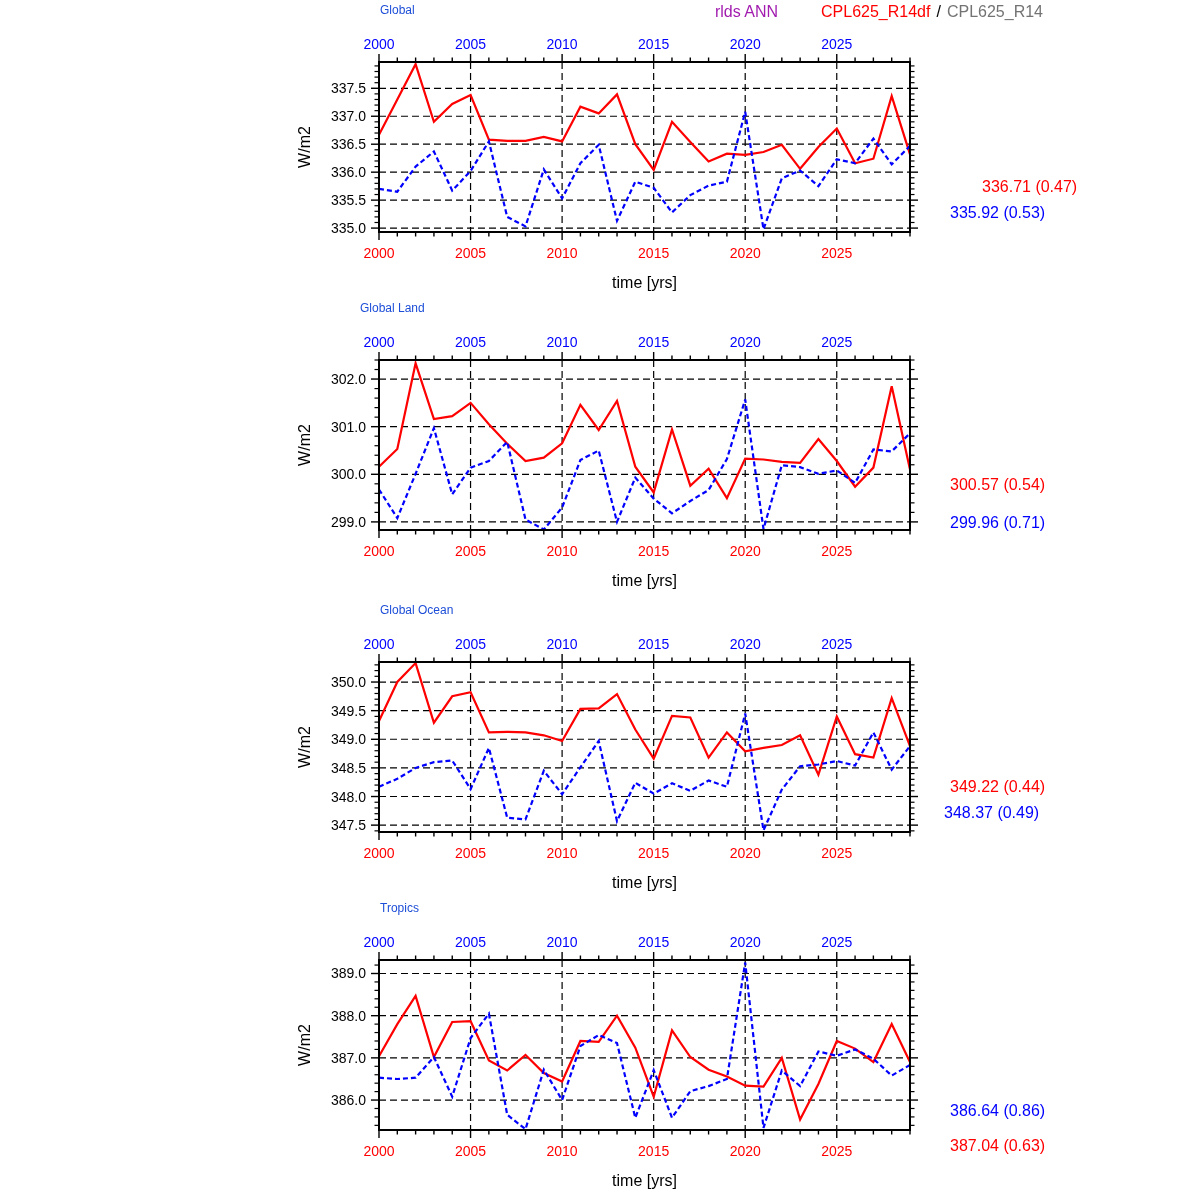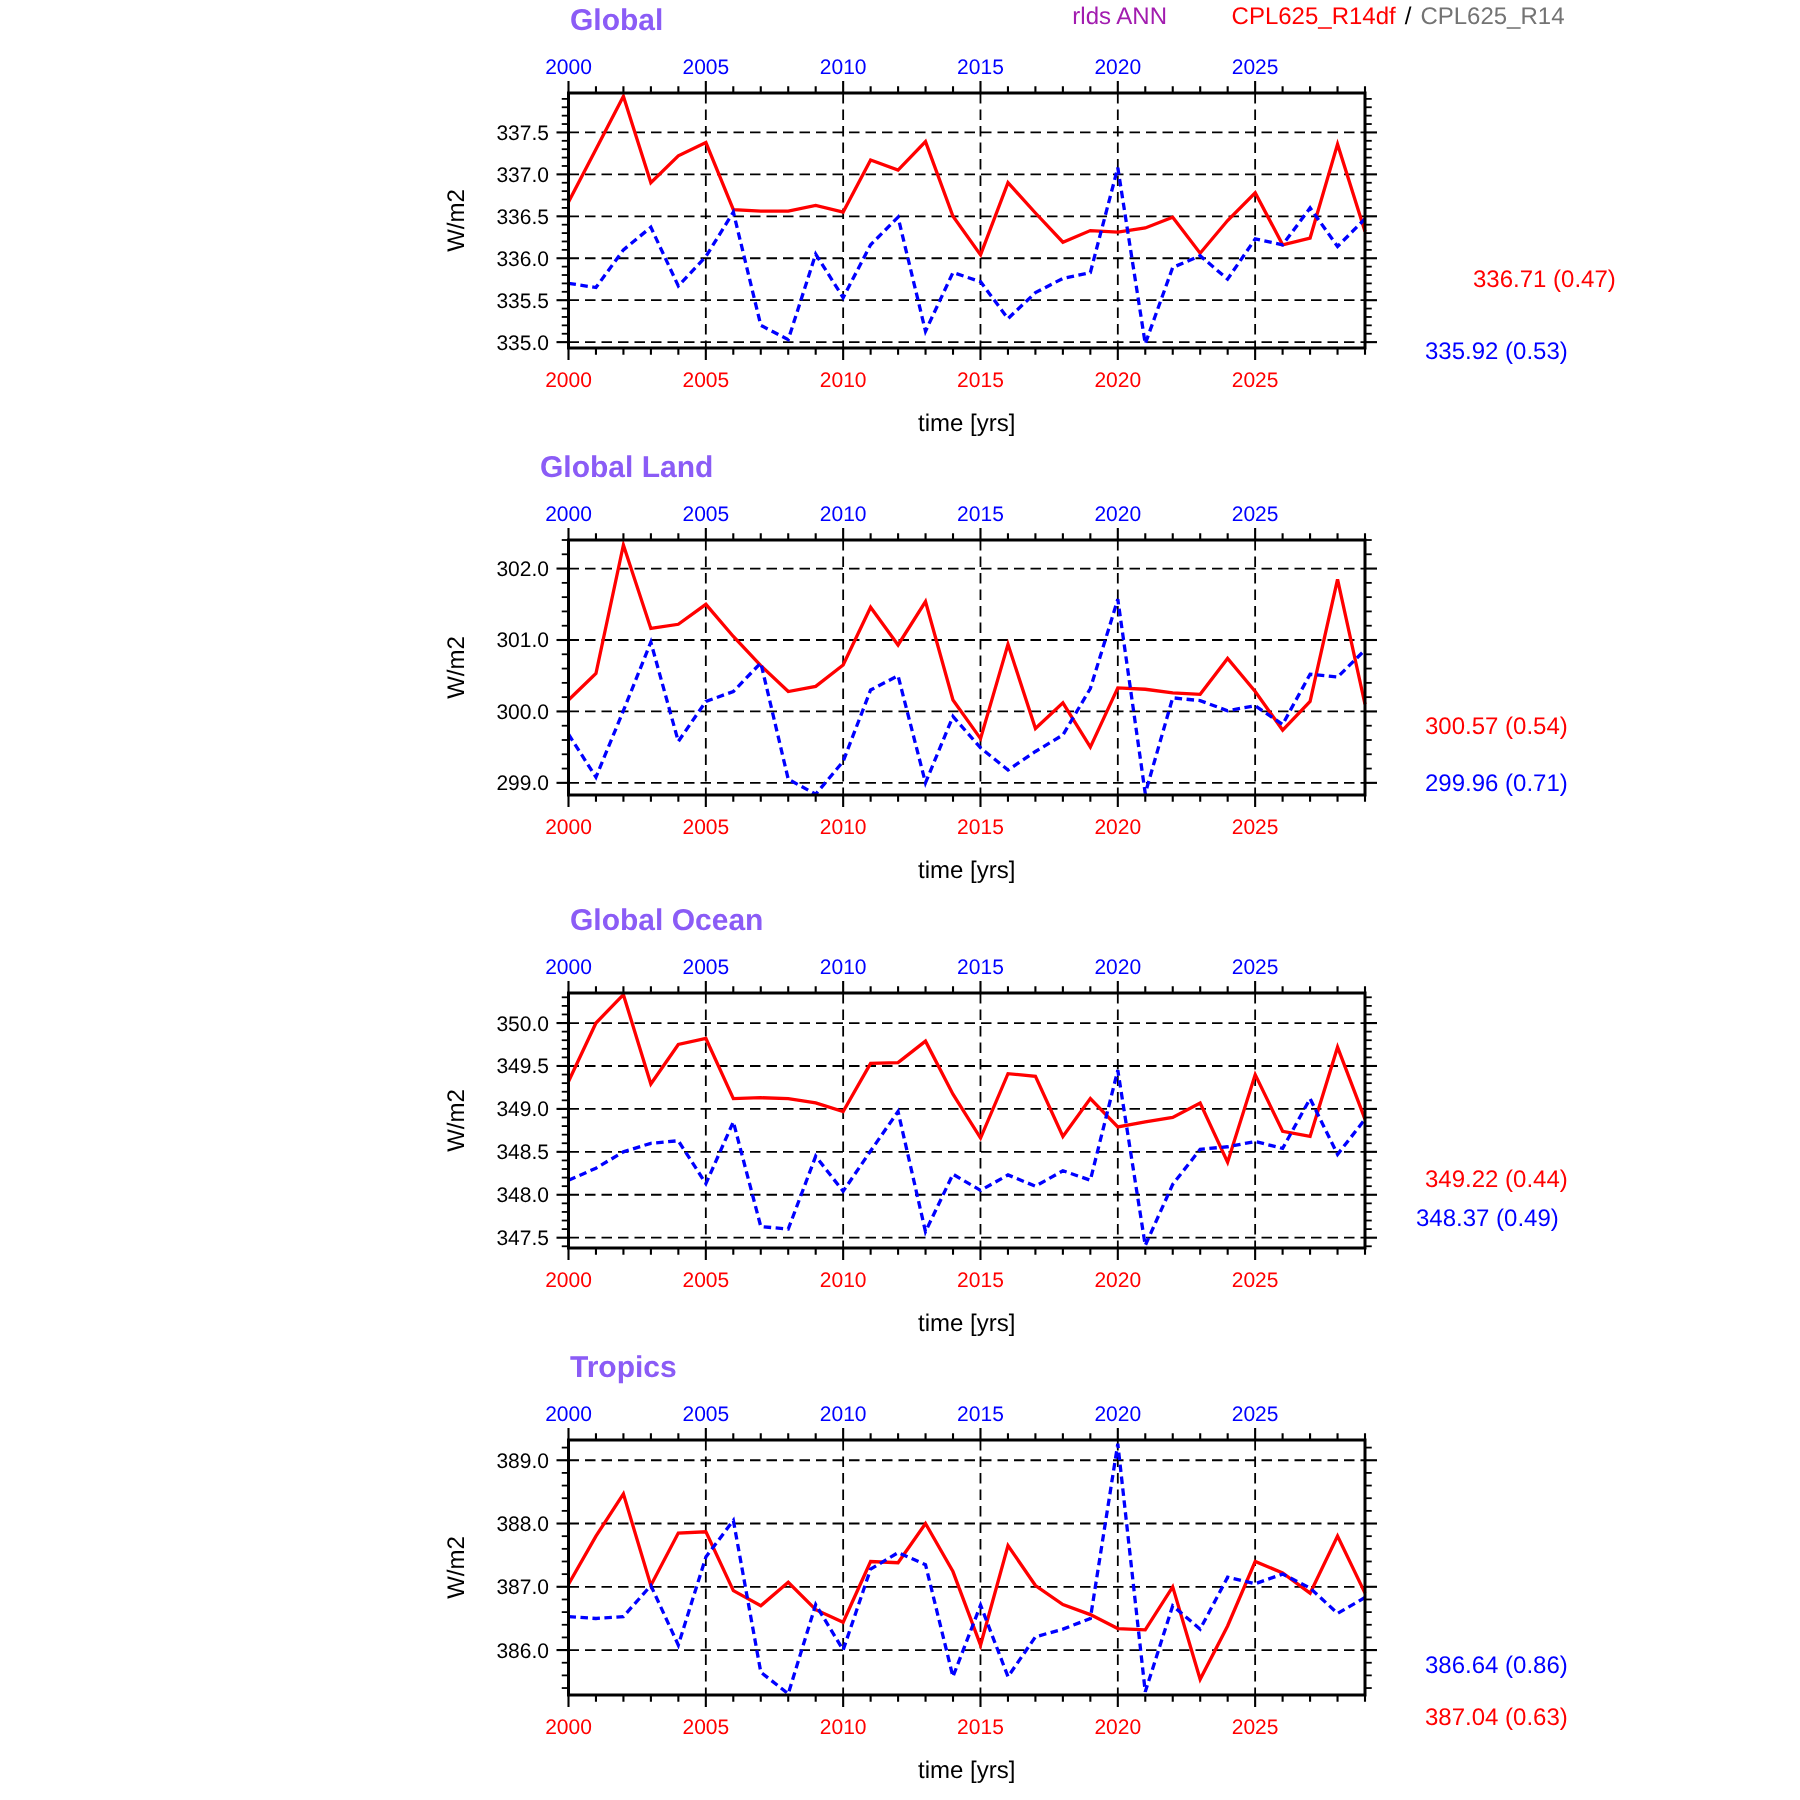--- a/index.html
+++ b/index.html
@@ -1,18 +1,18 @@
 <!DOCTYPE html>
 <html><head>
 <meta charset="utf-8">
 <style>
   html,body{margin:0;padding:0;background:#ffffff;}
   #page{position:relative;width:1200px;height:1200px;background:#ffffff;
         font-family:"Liberation Sans", sans-serif;}
-  .hdr-title{position:absolute;font-size:20px;color:#8b5cf6;white-space:nowrap;font-weight:bold;}
+  .hdr-title{position:absolute;font-size:12px;color:#1d4ed8;white-space:nowrap;}
   .hdr-center{position:absolute;font-size:16px;color:#a21caf;text-align:right;width:200px;}
   .hdr-legend{position:absolute;font-size:16px;text-align:right;width:285px;white-space:nowrap;}
   .legend-red{color:#ff0000;}
   .legend-sep{color:#000000;padding:0 6px;}
   .legend-blue{color:#737373;}
   .stats{position:absolute;font-size:16px;white-space:nowrap;}
   .stats-red{color:#ff0000;}
   .stats-blue{color:#0000ff;}
   .time-label{position:absolute;left:379px;width:531px;text-align:center;
               font-size:16px;color:#000;}
@@ -595,21 +595,21 @@
 <div class="ylab" style="left:305px;top:445px;">W/m2</div>
 <div class="ylab" style="left:305px;top:747px;">W/m2</div>
 <div class="ylab" style="left:305px;top:1045px;">W/m2</div>
 
 <div class="time-label" style="top:274px;">time [yrs]</div>
 <div class="time-label" style="top:572px;">time [yrs]</div>
 <div class="time-label" style="top:874px;">time [yrs]</div>
 <div class="time-label" style="top:1172px;">time [yrs]</div>
 
 <div class="stats stats-red" style="left:950px;top:178px;margin-left:32px;">336.71 (0.47)</div>
-<div class="stats stats-blue" style="left:950px;top:204px;margin-top:22px;">335.92 (0.53)</div>
+<div class="stats stats-blue" style="left:950px;top:204px;">335.92 (0.53)</div>
 <div class="stats stats-red" style="left:950px;top:476px;">300.57 (0.54)</div>
 <div class="stats stats-blue" style="left:950px;top:514px;">299.96 (0.71)</div>
 <div class="stats stats-red" style="left:950px;top:778px;">349.22 (0.44)</div>
 <div class="stats stats-blue" style="left:944px;top:804px;">348.37 (0.49)</div>
 <div class="stats stats-red" style="left:950px;top:1137px;">387.04 (0.63)</div>
 <div class="stats stats-blue" style="left:950px;top:1102px;">386.64 (0.86)</div>
 
 </div>
 
 </body></html>

